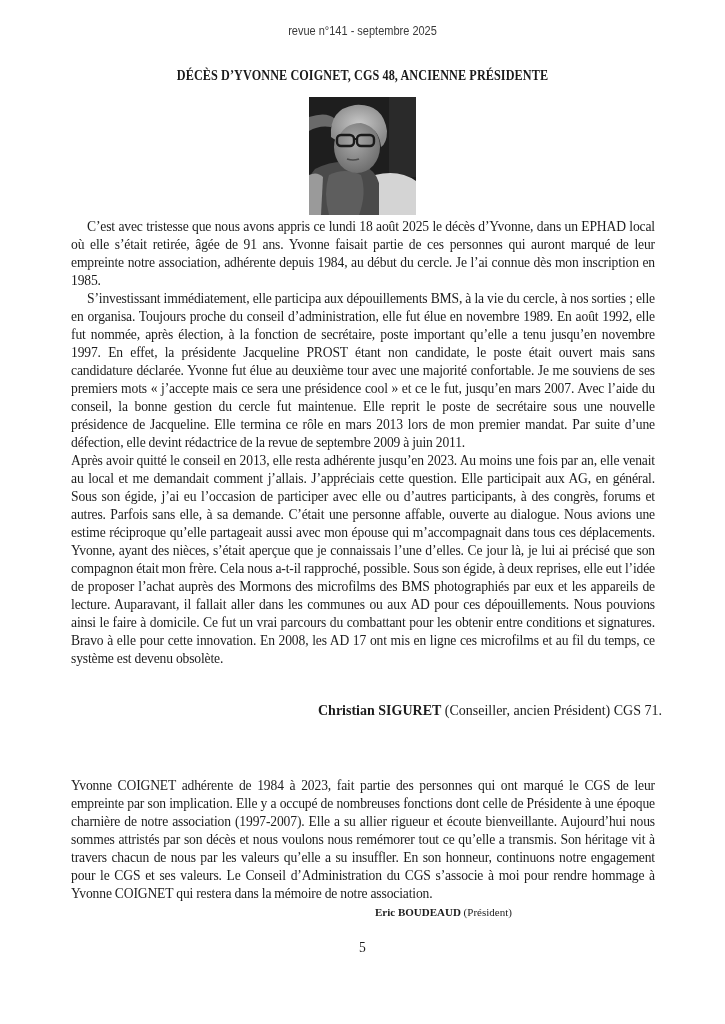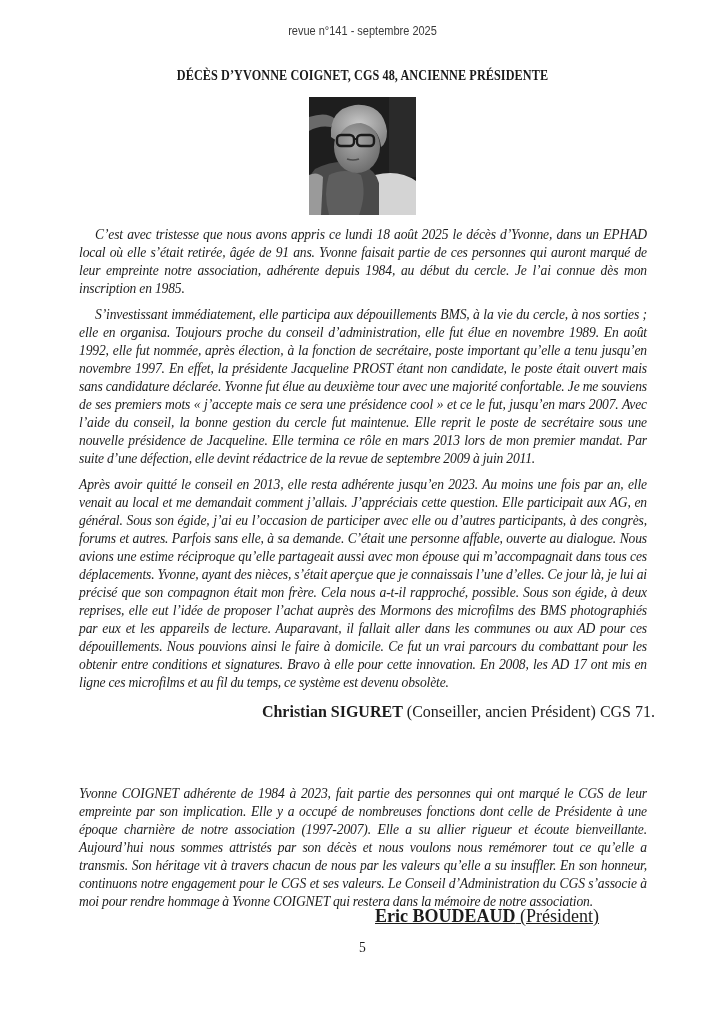--- a/index.html
+++ b/index.html
@@ -24,31 +24,31 @@
     .photo {
       position: absolute; left: 309px; top: 97px; width: 107px; height: 118px;
       overflow: hidden; background: #222;
     }
     .photo svg { display: block; }
     .body-text {
       position: absolute; left: 71px; width: 584px;
       font-size: 13.6px; line-height: 18.0px; text-align: justify;
       letter-spacing: -0.15px; word-spacing: -0.2px;
     }
-    .body-text p { margin: 8px; font-style: italic; }
+    .body-text p { margin: 0; }
     .indent { text-indent: 16px; }
     #article { top: 218px; }
     .sig1 {
-      position: absolute; top: 703px; left: 71px; width: 584px;
-      text-align: right; font-size: 16px;
+      position: absolute; top: 703px; left: 78px; width: 584px;
+      text-align: right; font-size: 14px;
     }
     #tribute { top: 777px; }
     .sig2 {
       position: absolute; top: 906px; left: 375px;
-      font-size: 18px; white-space: nowrap; text-decoration: underline;
+      font-size: 11px; white-space: nowrap;
     }
     .page-num {
       position: absolute; top: 940px; left: 0; width: 725px;
       text-align: center; font-size: 13.6px;
     }
     b { font-weight: bold; }
   </style>
 </head>
 <body>
 

